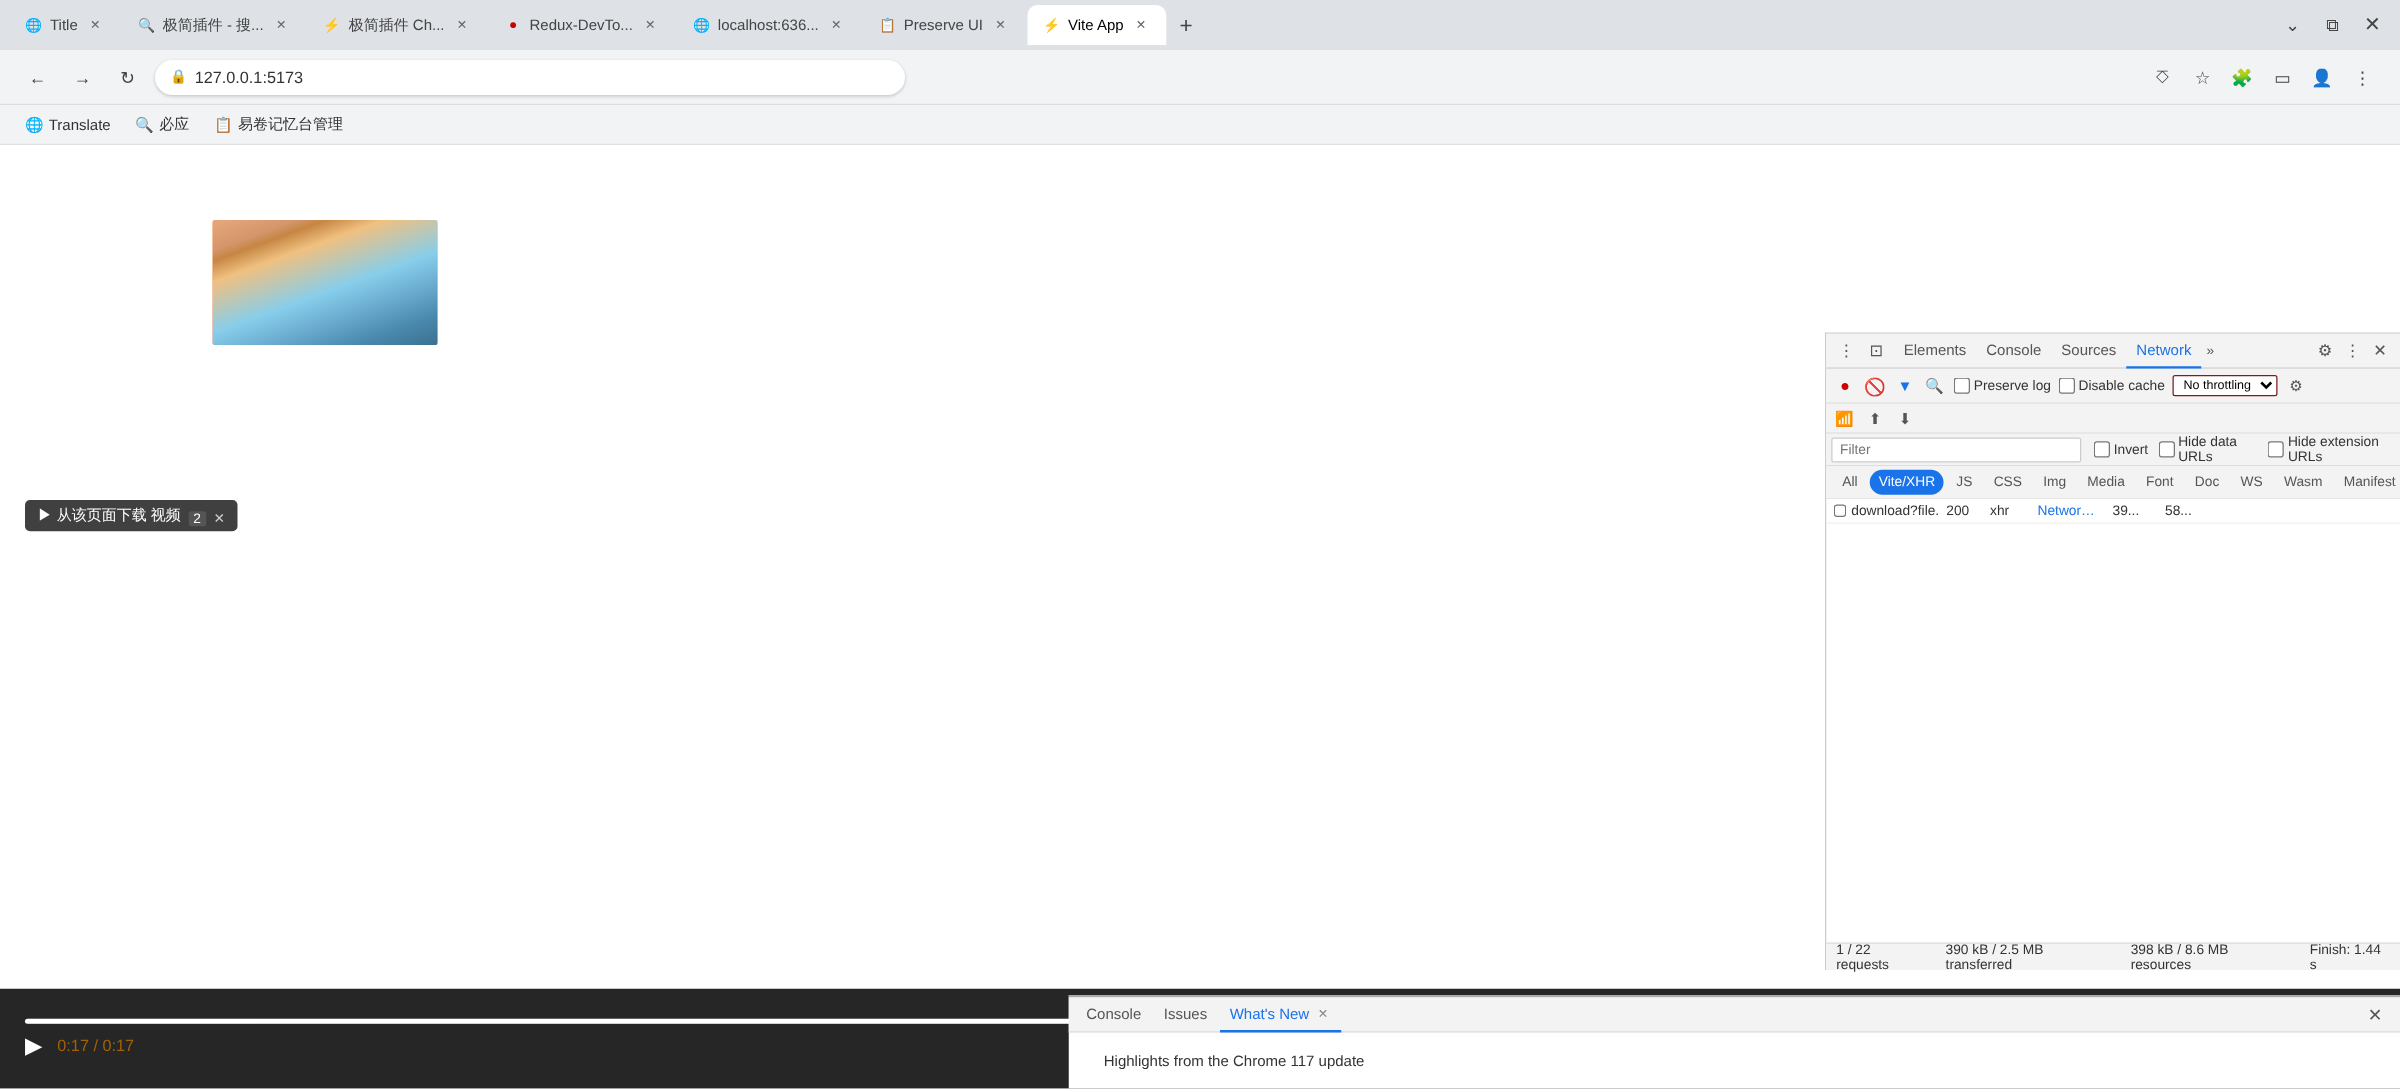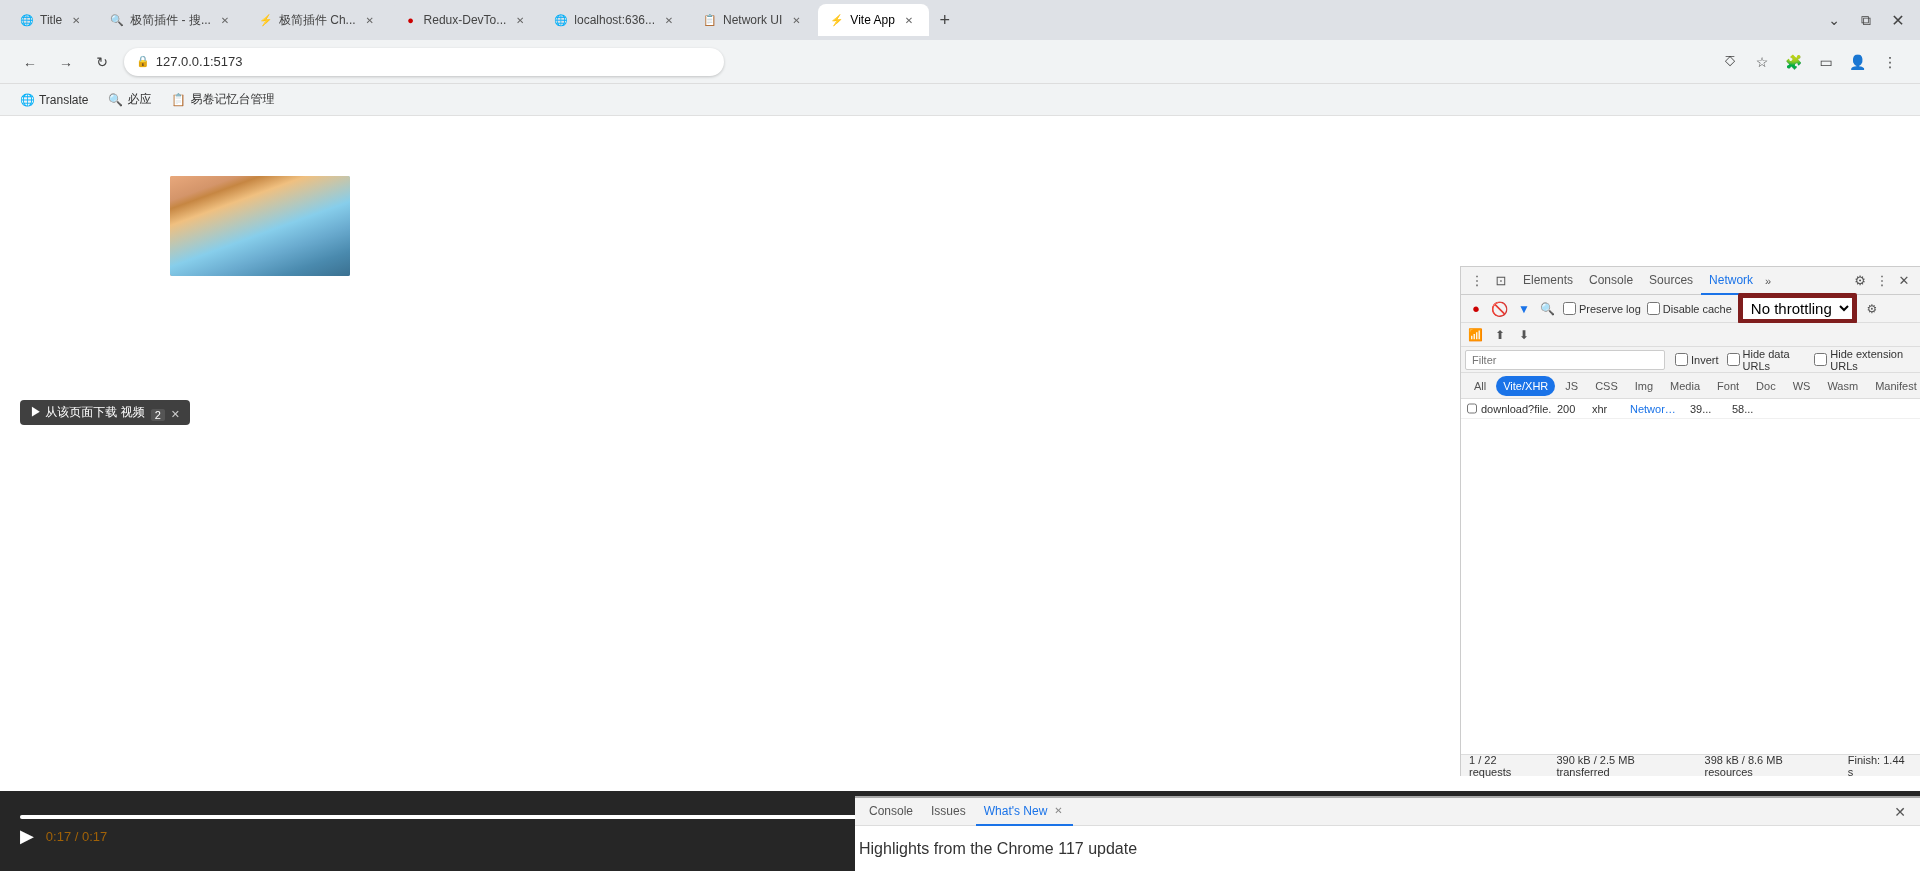--- a/index.html
+++ b/index.html
@@ -65,21 +65,21 @@
     .dt-more { padding: 0 4px; cursor: pointer; color: #555; }
     .dt-right-icons { display: flex; gap: 2px; }
 
     
     .dt-toolbar { display: flex; align-items: center; height: 28px; background: #f3f3f3; border-bottom: 1px solid #ddd; padding: 0 6px; gap: 6px; }
     .dt-toolbar-icon { width: 18px; height: 18px; display: flex; align-items: center; justify-content: center; cursor: pointer; border-radius: 3px; color: #555; font-size: 12px; }
     .dt-toolbar-icon.red { color: #c00; }
     .dt-toolbar-icon.active { color: #1a73e8; }
     .dt-checkbox { display: flex; align-items: center; gap: 3px; font-size: 11px; color: #333; cursor: pointer; }
     .dt-checkbox input { margin: 0; }
-    .dt-select { font-size: 15px; border: 5px solid #7f1d1d; background: #fff; padding: 1px 4px; border-radius: 2px; }
+    .dt-select { font-size: 10px; border: 1px solid #7f1d1d; background: #fff; padding: 1px 4px; border-radius: 2px; }
 
     
     .dt-toolbar2 { display: flex; align-items: center; height: 26px; background: #f3f3f3; border-bottom: 1px solid #ddd; padding: 0 4px; gap: 2px; }
     .dt-filter-input { flex: 0 0 200px; height: 20px; border: 1px solid #ccc; border-radius: 2px; padding: 0 6px; font-size: 11px; }
     .dt-filter-options { display: flex; align-items: center; gap: 8px; font-size: 11px; color: #333; margin-left: 8px; }
 
     
     .dt-toolbar3 { display: flex; align-items: center; height: 22px; background: #f3f3f3; border-bottom: 1px solid #ddd; padding: 0 8px; gap: 10px; font-size: 11px; color: #333; }
 
     
@@ -116,21 +116,21 @@
 
     
     .dt-status-bar { height: 22px; background: #f3f3f3; border-top: 1px solid #ddd; display: flex; align-items: center; padding: 0 8px; font-size: 11px; color: #333; gap: 16px; }
 
     
     .dt-bottom-panel { position: absolute; bottom: 0; left: 855px; right: 0; height: 75px; background: #fff; border-top: 2px solid #aaa; display: flex; flex-direction: column; }
     .dt-bottom-tabs { display: flex; align-items: center; height: 28px; background: #f3f3f3; border-bottom: 1px solid #ddd; padding: 0 6px; gap: 2px; }
     .dt-bottom-tab { padding: 0 8px; height: 28px; display: flex; align-items: center; gap: 4px; cursor: pointer; color: #555; font-size: 12px; border-bottom: 2px solid transparent; }
     .dt-bottom-tab.active { color: #1a73e8; border-bottom: 2px solid #1a73e8; }
     .dt-bottom-tab-close { font-size: 10px; cursor: pointer; color: #888; width: 14px; height: 14px; display: flex; align-items: center; justify-content: center; border-radius: 50%; }
-    .dt-bottom-content { flex: 1; padding: 6px 4px; font-size: 16px; color: #333; display: flex; align-items: center; }
+    .dt-bottom-content { flex: 1; padding: 6px 28px; font-size: 12px; color: #333; display: flex; align-items: center; }
 
     
     .wf-time-line-red { position: absolute; top: 0; bottom: 0; width: 1px; background: #e53935; z-index: 2; }
     .wf-time-line-blue { position: absolute; top: 0; bottom: 0; width: 1px; background: #1a73e8; z-index: 2; }
   </style>
 </head>
 <body>
 
 <div class="browser-frame">
 
@@ -155,21 +155,21 @@
       <span class="tab-title">Redux-DevTo...</span>
       <span class="tab-close">✕</span>
     </div>
     <div class="tab">
       <span class="tab-favicon">🌐</span>
       <span class="tab-title">localhost:636...</span>
       <span class="tab-close">✕</span>
     </div>
     <div class="tab">
       <span class="tab-favicon">📋</span>
-      <span class="tab-title">Network UI</span>
+      <span class="tab-title">Preserve UI</span>
       <span class="tab-close">✕</span>
     </div>
     <div class="tab active">
       <span class="tab-favicon">⚡</span>
       <span class="tab-title">Vite App</span>
       <span class="tab-close">✕</span>
     </div>
     <span class="tab-new">+</span>
     <div class="tab-spacer"></div>
     <div class="tab-controls">

